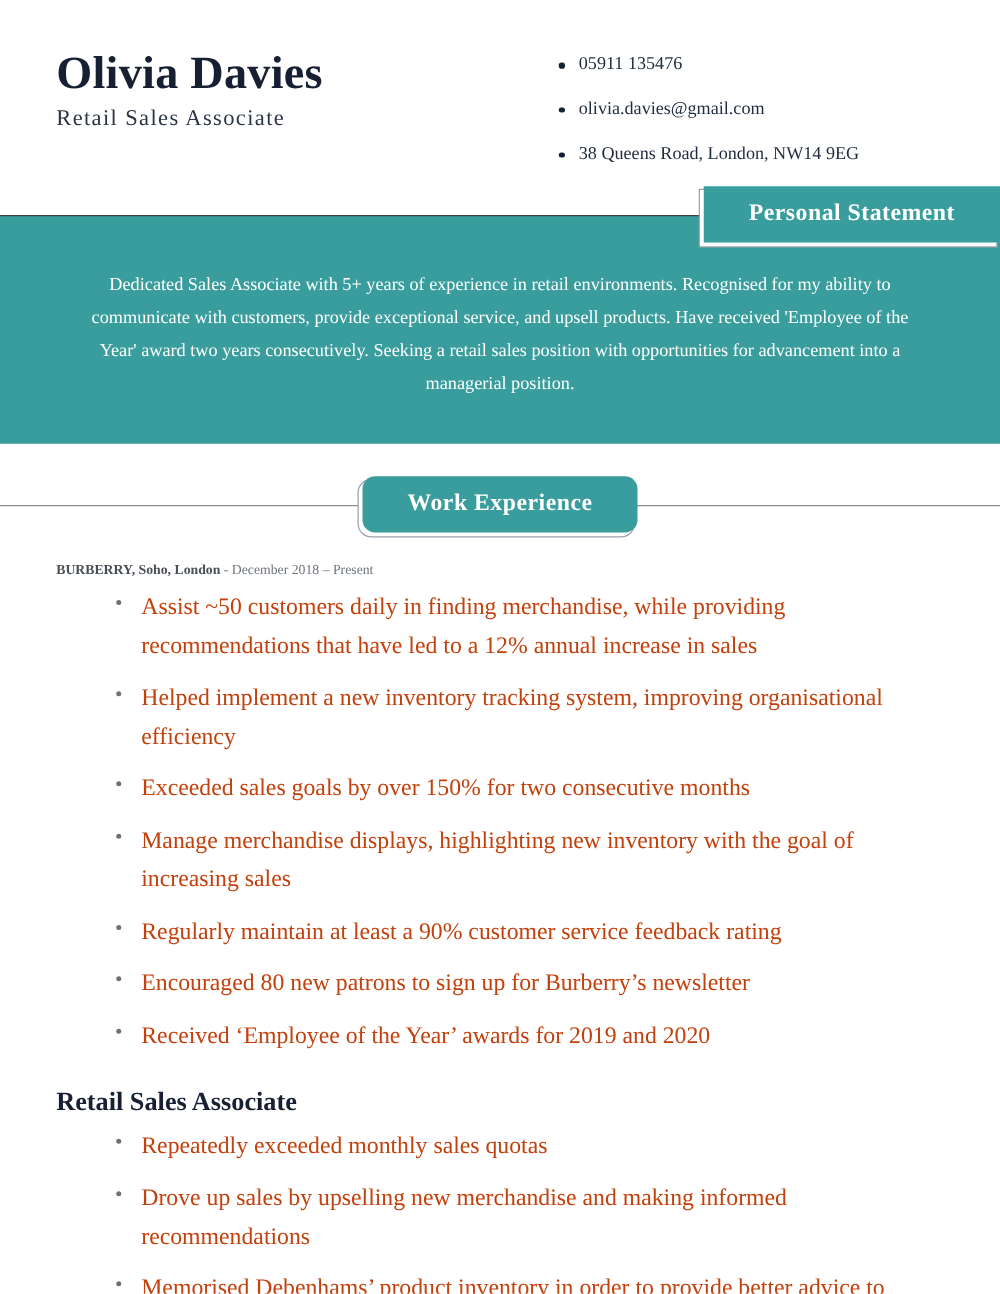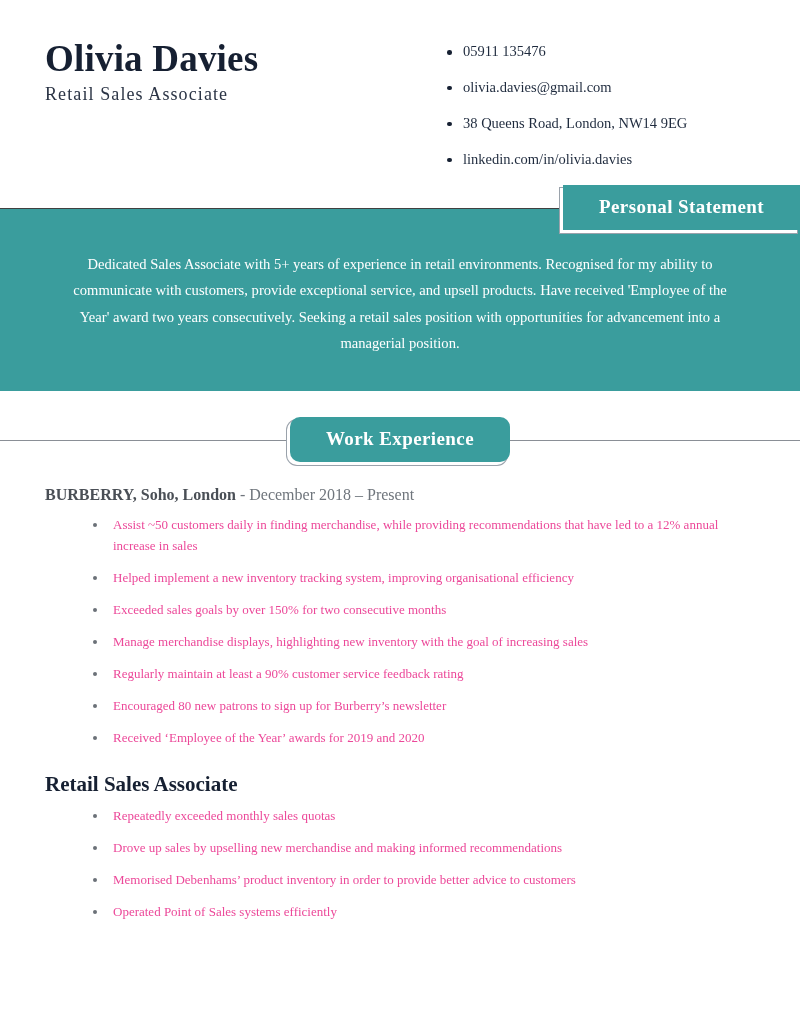--- a/index.html
+++ b/index.html
@@ -150,40 +150,40 @@
   .job:first-child { margin-top: 22px; }
   .job-title {
     font-family: "Liberation Serif", "DejaVu Serif", serif;
     font-size: 21px;
     font-weight: bold;
     color: #162032;
     margin: 0 0 5px 0;
     line-height: 1.2;
   }
   .job-meta {
-    font-size: 16px;
+    font-size: 11px;
     line-height: 1.3;
     margin-bottom: 6px;
   }
   .employer {
     font-weight: bold;
     color: #4a4f56;
   }
   .job-dates {
     color: #6f757c;
   }
   .duties {
     list-style: none;
     margin: 8px 0 0 0;
     padding: 0 0 0 48px;
   }
   .duty {
     position: relative;
-    font-size: 13px;
-    color: #ec4899;
+    font-size: 19px;
+    color: #c2410c;
     line-height: 1.62;
     margin-bottom: 11px;
     padding-left: 20px;
   }
   .duty:last-child { margin-bottom: 0; }
   .duty::before {
     content: "";
     position: absolute;
     left: 0;
     top: 9px;
@@ -200,21 +200,20 @@
 
   <div class="header">
     <div class="identity">
       <div class="name">Olivia Davies</div>
       <div class="job-subtitle">Retail Sales Associate</div>
     </div>
     <ul class="contact-list">
       <li class="contact-item">05911 135476</li>
       <li class="contact-item">olivia.davies@gmail.com</li>
       <li class="contact-item">38 Queens Road, London, NW14 9EG</li>
-      <li class="contact-item">linkedin.com/in/olivia.davies</li>
     </ul>
   </div>
 
   <div class="statement-section">
     <div class="statement-banner-row">
       <span class="banner">Personal Statement</span>
     </div>
     <div class="statement-block">
       <p class="statement-text">Dedicated Sales Associate with 5+ years of experience in retail environments. Recognised for my ability to communicate with customers, provide exceptional service, and upsell products. Have received 'Employee of the Year' award two years consecutively. Seeking a retail sales position with opportunities for advancement into a managerial position.</p>
     </div>

